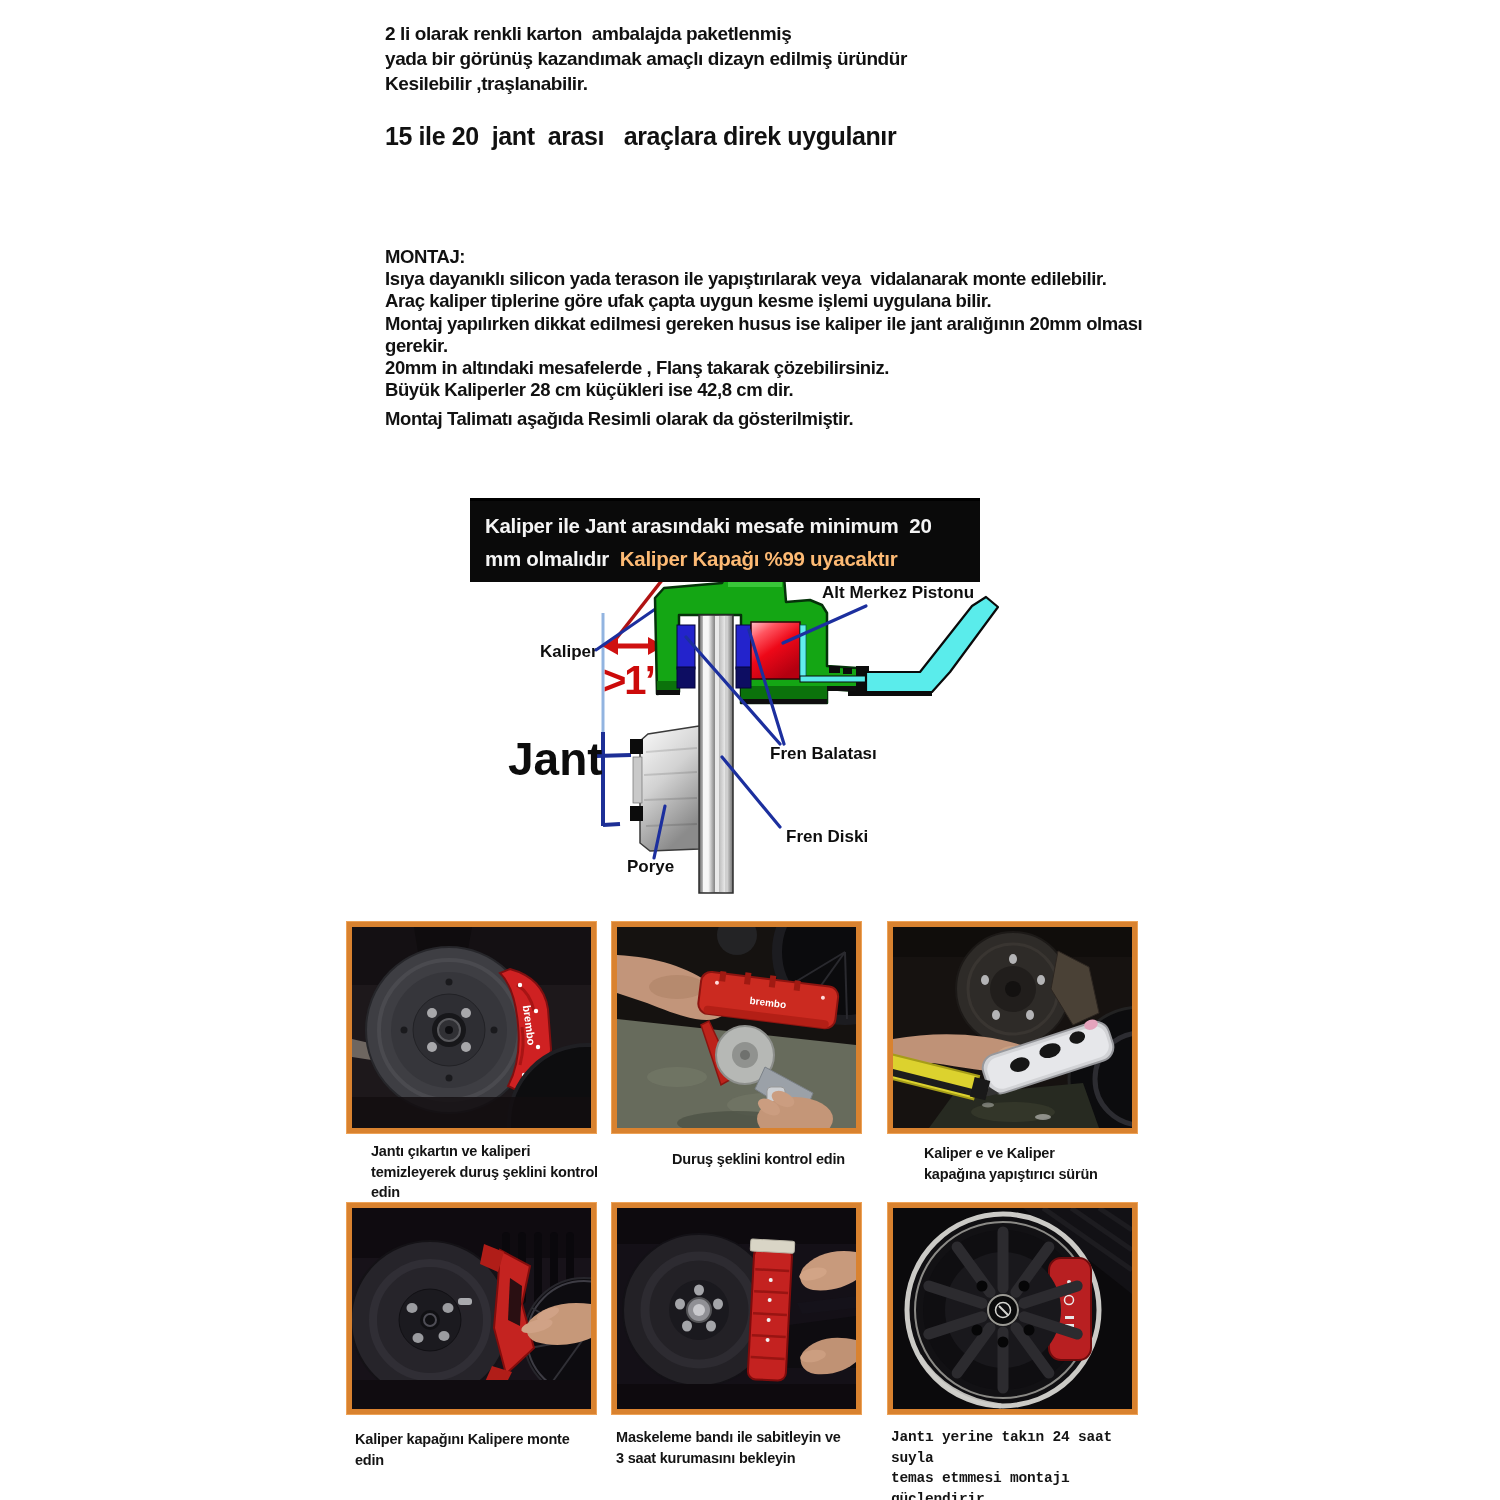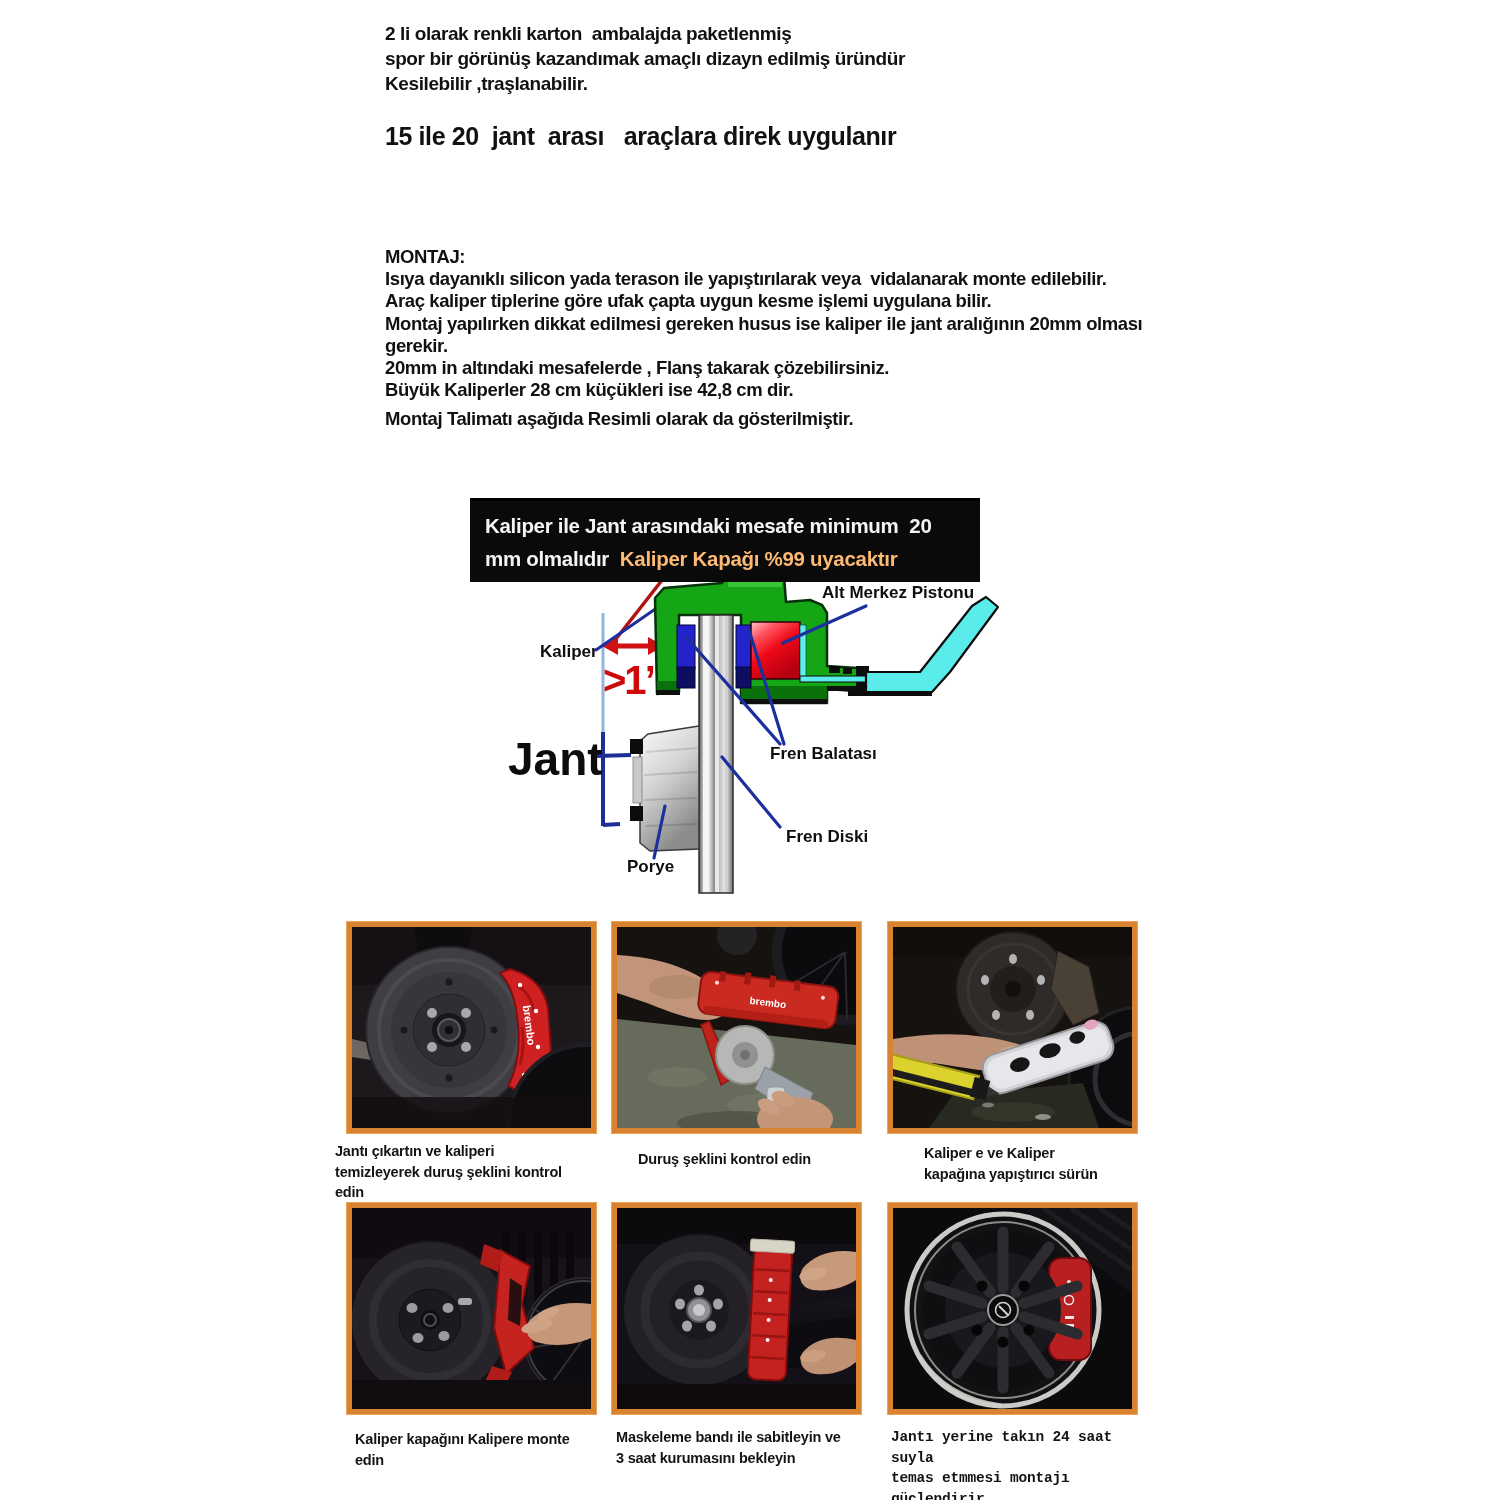--- a/index.html
+++ b/index.html
@@ -27,21 +27,21 @@
   .caption{font-size:14.5px;font-weight:bold;line-height:20.5px;color:#141414;
     white-space:pre-line;letter-spacing:-0.2px;}
   .cap-center{text-align:center;}
   svg text{font-family:"Liberation Sans","DejaVu Sans",sans-serif;}
 </style>
 </head>
 <body>
 
 <div class="abs intro">
   <div class="txtline">2 li olarak renkli karton  ambalajda paketlenmiş</div>
-  <div class="txtline">spor bir görünüş kazandımak amaçlı dizayn edilmiş üründür</div>
+  <div class="txtline">yada bir görünüş kazandımak amaçlı dizayn edilmiş üründür</div>
   <div class="txtline">Kesilebilir ,traşlanabilir.</div>
 </div>
 <div class="abs fitment txtline">15 ile 20  jant  arası   araçlara direk uygulanır</div>
 
 <div class="abs montaj">
   <div class="txtline">MONTAJ:</div>
   <div class="txtline">Isıya dayanıklı silicon yada terason ile yapıştırılarak veya  vidalanarak monte edilebilir.</div>
   <div class="txtline">Araç kaliper tiplerine göre ufak çapta uygun kesme işlemi uygulana bilir.</div>
   <div class="txtline">Montaj yapılırken dikkat edilmesi gereken husus ise kaliper ile jant aralığının 20mm olması</div>
   <div class="txtline">gerekir.</div>
@@ -417,24 +417,24 @@
         <circle cx="136" cy="122" r="5.5" fill="#060607"></circle>
       <circle cx="110" cy="134" r="5.5" fill="#060607"></circle>
       <circle cx="110" cy="102" r="15" fill="#0a0a0b" stroke="#9b9a94" stroke-width="2"></circle>
       <circle cx="110" cy="102" r="7.5" fill="#0d0d0f" stroke="#d6d5d1" stroke-width="1.5"></circle>
       <line x1="106" y1="98" x2="115" y2="107" stroke="#d6d5d1" stroke-width="2"></line>
       <path d="M 26,148 Q 52,190 108,198" stroke="#cfceca" stroke-width="5" fill="none" opacity="0.9"></path>
     </g>
   </svg>
 </div>
 
-<div class="abs caption" style="left:335px;top:1141px;width:252px;">Jantı çıkartın ve kaliperi
+<div class="abs caption" style="left:371px;top:1141px;width:252px;">Jantı çıkartın ve kaliperi
 temizleyerek duruş şeklini kontrol
 edin</div>
-<div class="abs caption cap-center" style="left:600px;top:1149px;width:249px;">Duruş şeklini kontrol edin</div>
+<div class="abs caption cap-center" style="left:634px;top:1149px;width:249px;">Duruş şeklini kontrol edin</div>
 <div class="abs caption" style="left:924px;top:1143px;width:245px;">Kaliper e ve Kaliper
 kapağına yapıştırıcı sürün</div>
 <div class="abs caption" style="left:355px;top:1429px;width:252px;">Kaliper kapağını Kalipere monte
 edin</div>
 <div class="abs caption" style="left:616px;top:1427px;width:252px;">Maskeleme bandı ile sabitleyin ve
 3 saat kurumasını bekleyin</div>
 <div class="abs caption" style="left:891px;top:1427px;width:252px;font-family:Liberation Mono, monospace;">Jantı yerine takın 24 saat suyla
 temas etmmesi montajı
 güçlendirir</div>
 

